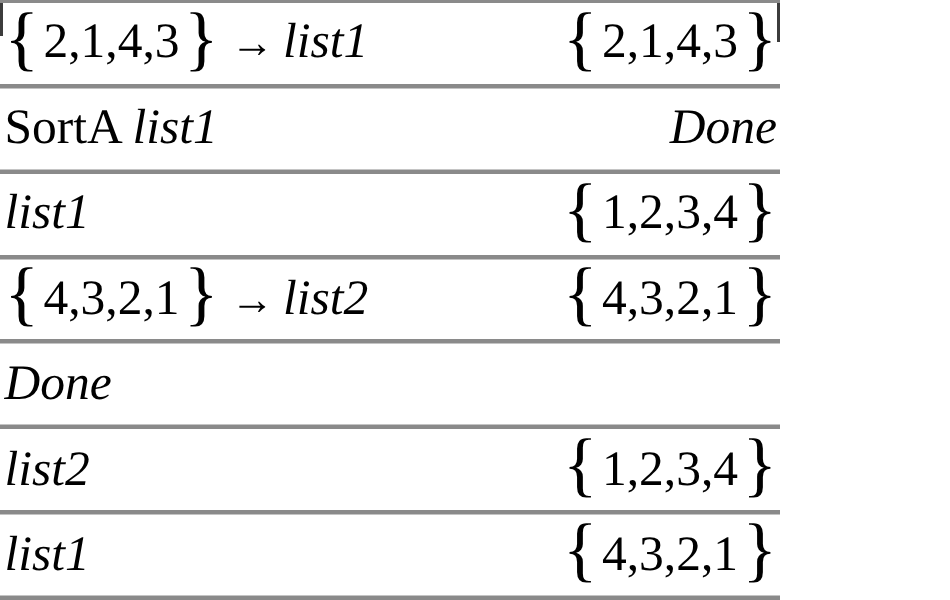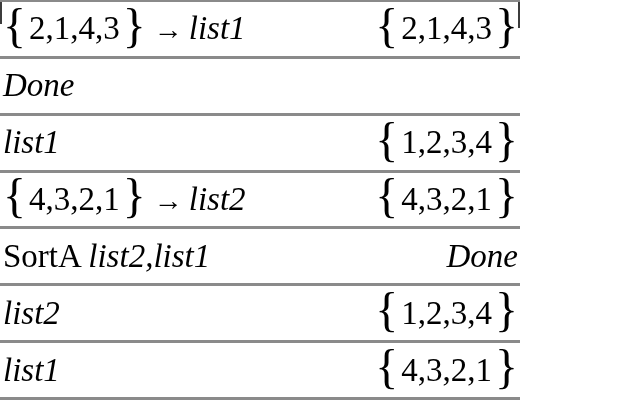--- a/index.html
+++ b/index.html
@@ -64,20 +64,23 @@
   <div class="row">
     <span class="expr">
       <span class="kw"></span><span class="br br-open">{</span><span class="num">2,1,4,3</span><span class="br br-close">}</span><span class="arrow">→</span><span class="var">list1</span>
     </span>
     <span class="result">
       <span class="br br-open">{</span><span class="num">2,1,4,3</span><span class="br br-close">}</span><span class="done"></span>
     </span>
   </div>
 
   <div class="row">
+    <span class="expr">
+      <span class="kw">SortA </span><span class="br br-open"></span><span class="num"></span><span class="br br-close"></span><span class="arrow"></span><span class="var">list1</span>
+    </span>
     <span class="result">
       <span class="br br-open"></span><span class="num"></span><span class="br br-close"></span><span class="done">Done</span>
     </span>
   </div>
 
   <div class="row">
     <span class="expr">
       <span class="kw"></span><span class="br br-open"></span><span class="num"></span><span class="br br-close"></span><span class="arrow"></span><span class="var">list1</span>
     </span>
     <span class="result">
@@ -88,23 +91,20 @@
   <div class="row">
     <span class="expr">
       <span class="kw"></span><span class="br br-open">{</span><span class="num">4,3,2,1</span><span class="br br-close">}</span><span class="arrow">→</span><span class="var">list2</span>
     </span>
     <span class="result">
       <span class="br br-open">{</span><span class="num">4,3,2,1</span><span class="br br-close">}</span><span class="done"></span>
     </span>
   </div>
 
   <div class="row">
-    <span class="expr">
-      <span class="kw">SortA </span><span class="br br-open"></span><span class="num"></span><span class="br br-close"></span><span class="arrow"></span><span class="var">list2,list1</span>
-    </span>
     <span class="result">
       <span class="br br-open"></span><span class="num"></span><span class="br br-close"></span><span class="done">Done</span>
     </span>
   </div>
 
   <div class="row">
     <span class="expr">
       <span class="kw"></span><span class="br br-open"></span><span class="num"></span><span class="br br-close"></span><span class="arrow"></span><span class="var">list2</span>
     </span>
     <span class="result">

